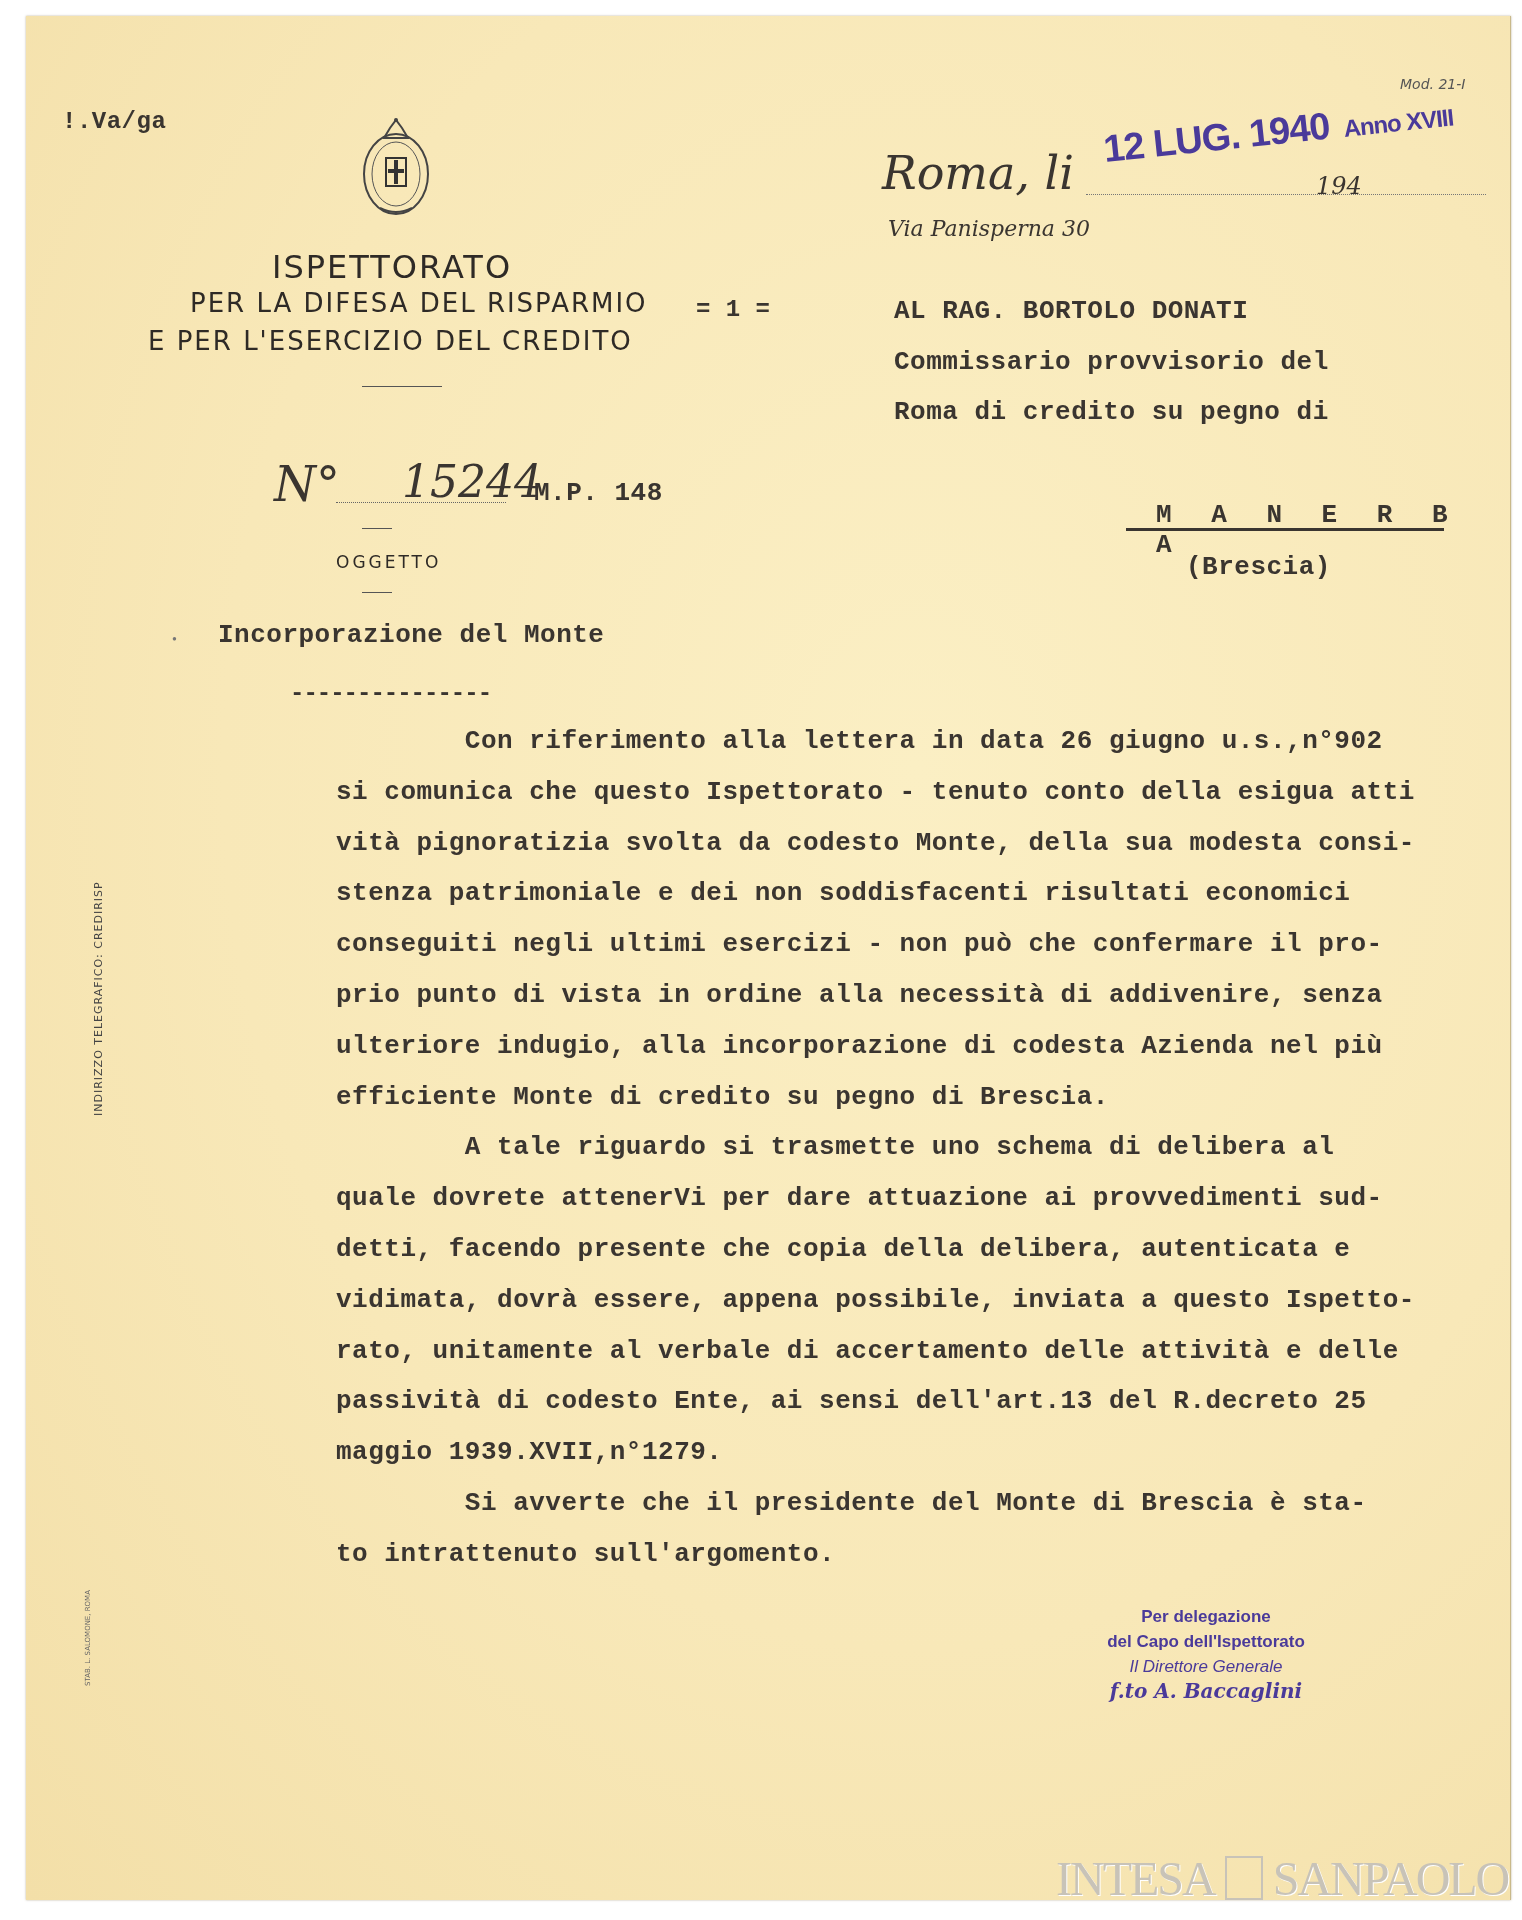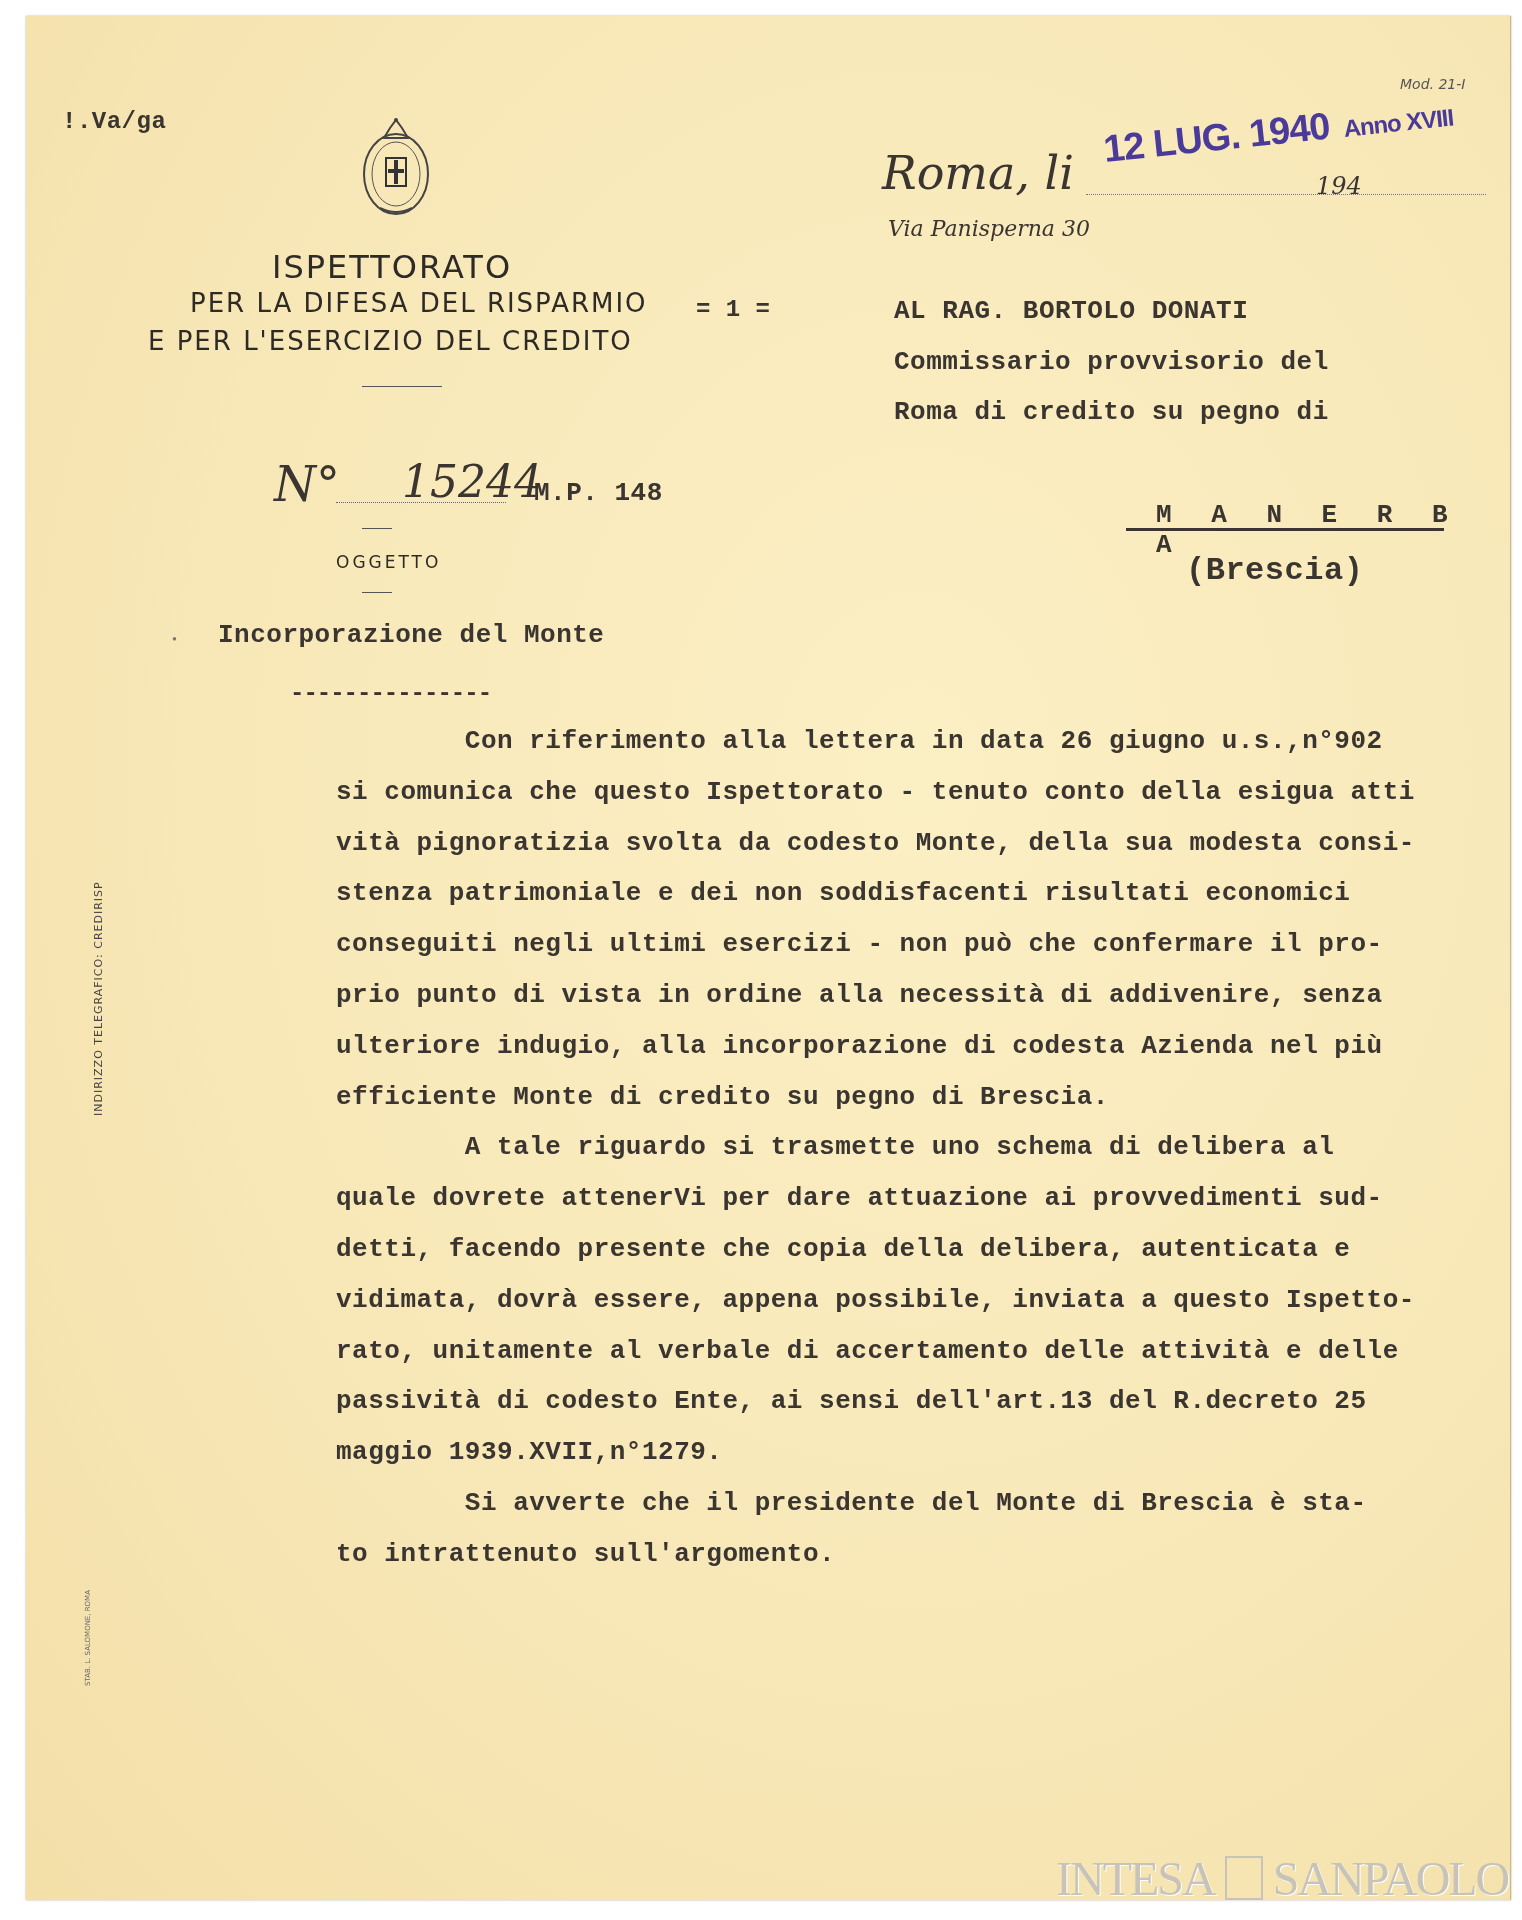--- a/index.html
+++ b/index.html
@@ -33,21 +33,21 @@
   .via { left:862px; top:200px; font-size:22px; }
   .date-stamp { left:1080px; top:112px; font-size:38px; transform:rotate(-6deg); transform-origin:left bottom; white-space:nowrap; letter-spacing:-1px; }
   .date-stamp .anno { font-size:24px; margin-left:14px; letter-spacing:-1px; }
 
   .addr { left:868px; font-size:26px; }
   .addr1 { top:280px; }
   .addr2 { top:331px; }
   .addr3 { top:381px; }
   .manerba { left:1130px; top:484px; font-size:26px; letter-spacing:12px; }
   .manerba-rule { left:1100px; top:512px; width:318px; height:3px; background:#3a3530; }
-  .brescia { left:1160px; top:536px; font-size:32px; }
+  .brescia { left:1160px; top:536px; font-size:26px; }
 
   .num-label { left:248px; top:440px; font-size:48px; }
   .num-val { left:360px; top:440px; font-size:44px; font-style:italic; font-family:"DejaVu Serif",serif; color:#3a3530;margin-left:16px; }
   .num-dots { left:310px; top:486px; width:170px; border-bottom:1px dotted #666; }
   .mp { left:508px; top:462px; font-size:26px; }
   .ogg-rule1 { left:336px; top:512px; width:30px; height:1px; background:#555; }
   .oggetto { left:310px; top:536px; font-size:17px; letter-spacing:3px; }
   .ogg-rule2 { left:336px; top:576px; width:30px; height:1px; background:#555; }
   .subject { left:192px; top:604px; font-size:26px; }
   .subject-rule { left:264px; top:664px; font-size:24px; letter-spacing:-1px; }
@@ -131,20 +131,26 @@
     <div class="line">quale dovrete attenerVi per dare attuazione ai provvedimenti sud-</div>
     <div class="line">detti, facendo presente che copia della delibera, autenticata e</div>
     <div class="line">vidimata, dovrà essere, appena possibile, inviata a questo Ispetto-</div>
     <div class="line">rato, unitamente al verbale di accertamento delle attività e delle</div>
     <div class="line">passività di codesto Ente, ai sensi dell'art.13 del R.decreto 25</div>
     <div class="line">maggio 1939.XVII,n°1279.</div>
     <div class="line">        Si avverte che il presidente del Monte di Brescia è sta-</div>
     <div class="line">to intrattenuto sull'argomento.</div>
   </div>
 
+  <div class="abs stamp sig">
+    <div>Per delegazione</div>
+    <div>del Capo dell'Ispettorato</div>
+    <div class="it">Il Direttore Generale</div>
+    <div class="name">f.to A. Baccaglini</div>
+  </div>
 
   <div class="abs sans margin-tele" style="top:1100px;">INDIRIZZO TELEGRAFICO: CREDIRISP</div>
   <div class="abs sans margin-print">STAB. L. SALOMONE, ROMA</div>
 
   <div class="abs watermark">
     <span>INTESA</span><span class="wm-icon"></span><span>SANPAOLO</span>
   </div>
 </div>
 
 </body></html>

